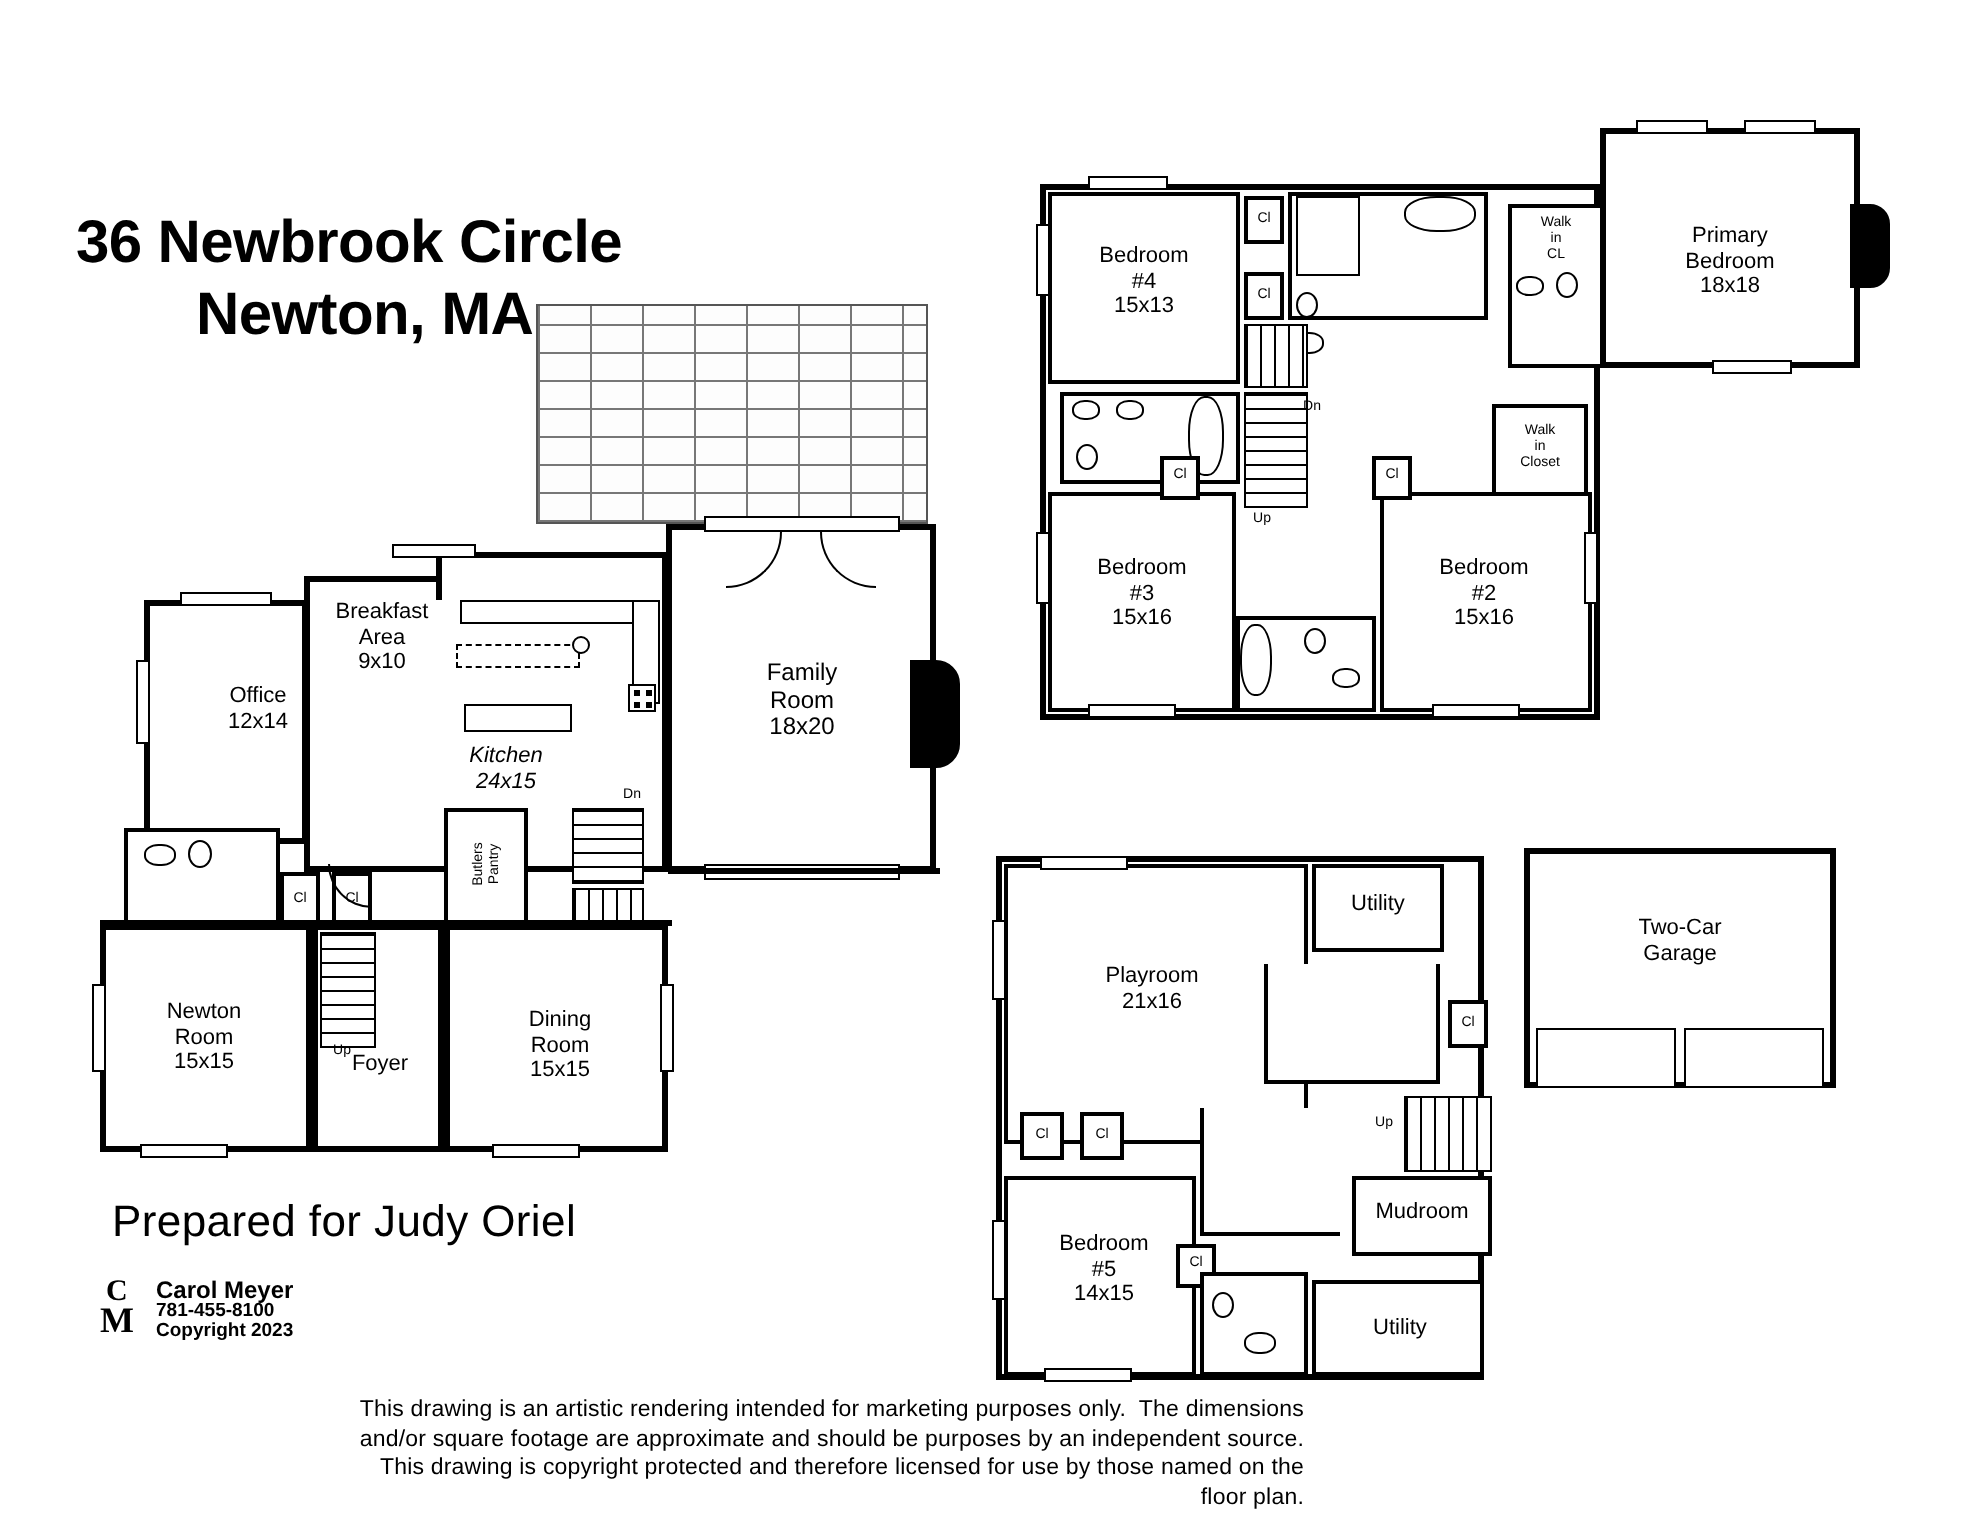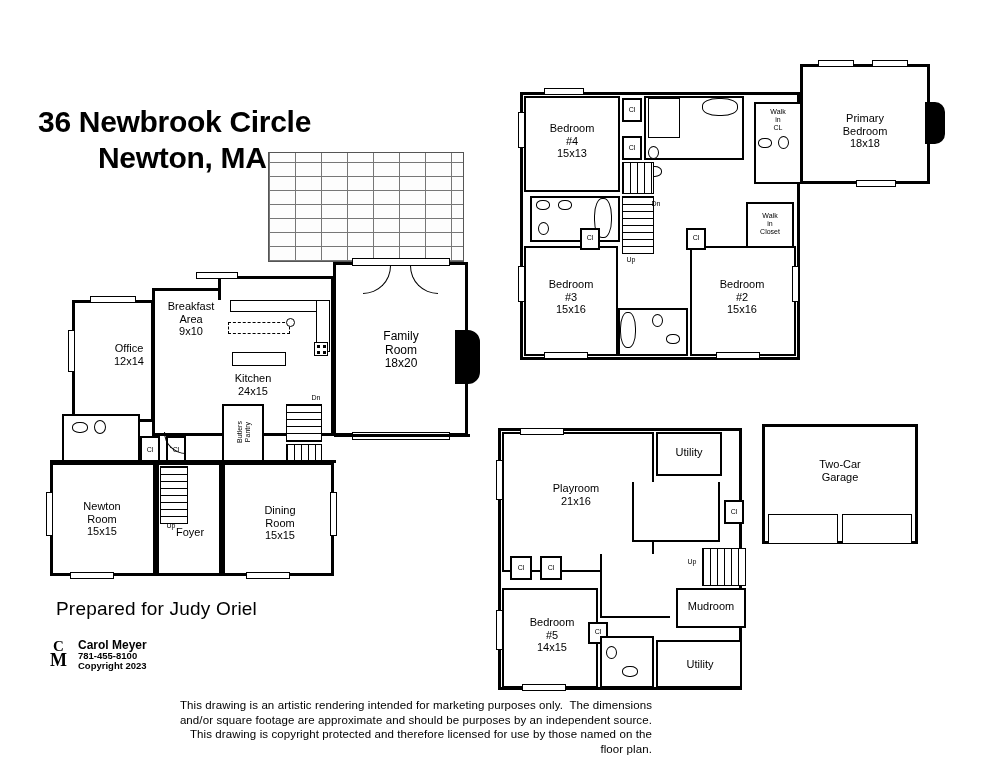--- a/index.html
+++ b/index.html
@@ -36,21 +36,21 @@
     font-size: 30px;
     font-weight: bold;
     letter-spacing: -0.3px;
     line-height: 36px;
     padding-left: 60px;
   }
 
   #prepared-for {
     left: 56px;
     top: 598px;
-    font-size: 19px;
+    font-size: 22px;
     letter-spacing: 0.2px;
   }
 
   
   #agent-block {
     left: 50px;
     top: 638px;
     width: 260px;
     height: 40px;
   }
@@ -230,21 +230,21 @@
 18x20</div>
 
     <div class="room-outline" style="left:152px;top:288px;width:182px;height:148px;"></div>
 
     <div class="room-outline" style="left:218px;top:276px;width:116px;height:24px;border-bottom:none;"></div>
     <div class="win" style="left:196px;top:272px;width:42px;height:7px;"></div>
 
     <div class="label" style="left:156px;top:300px;width:70px;">Breakfast
 Area
 9x10</div>
-    <div class="label" style="left:218px;top:372px;width:70px;">Kitchen
+    <div class="label" style="left:218px;top:372px;width:70px;font-style:italic;">Kitchen
 24x15</div>
 
     <div class="fixture" style="left:230px;top:300px;width:98px;height:12px;"></div>
     <div class="fixture" style="left:316px;top:300px;width:14px;height:52px;"></div>
     <div class="fixture" style="left:228px;top:322px;width:62px;height:12px;border-style:dashed;"></div>
     <div class="fixture" style="left:232px;top:352px;width:54px;height:14px;"></div>
     <div class="fixture round" style="left:286px;top:318px;width:9px;height:9px;"></div>
     <div class="fixture" style="left:314px;top:342px;width:14px;height:14px;"></div>
     <div class="blk" style="left:317px;top:345px;width:3px;height:3px;"></div>
     <div class="blk" style="left:323px;top:345px;width:3px;height:3px;"></div>

